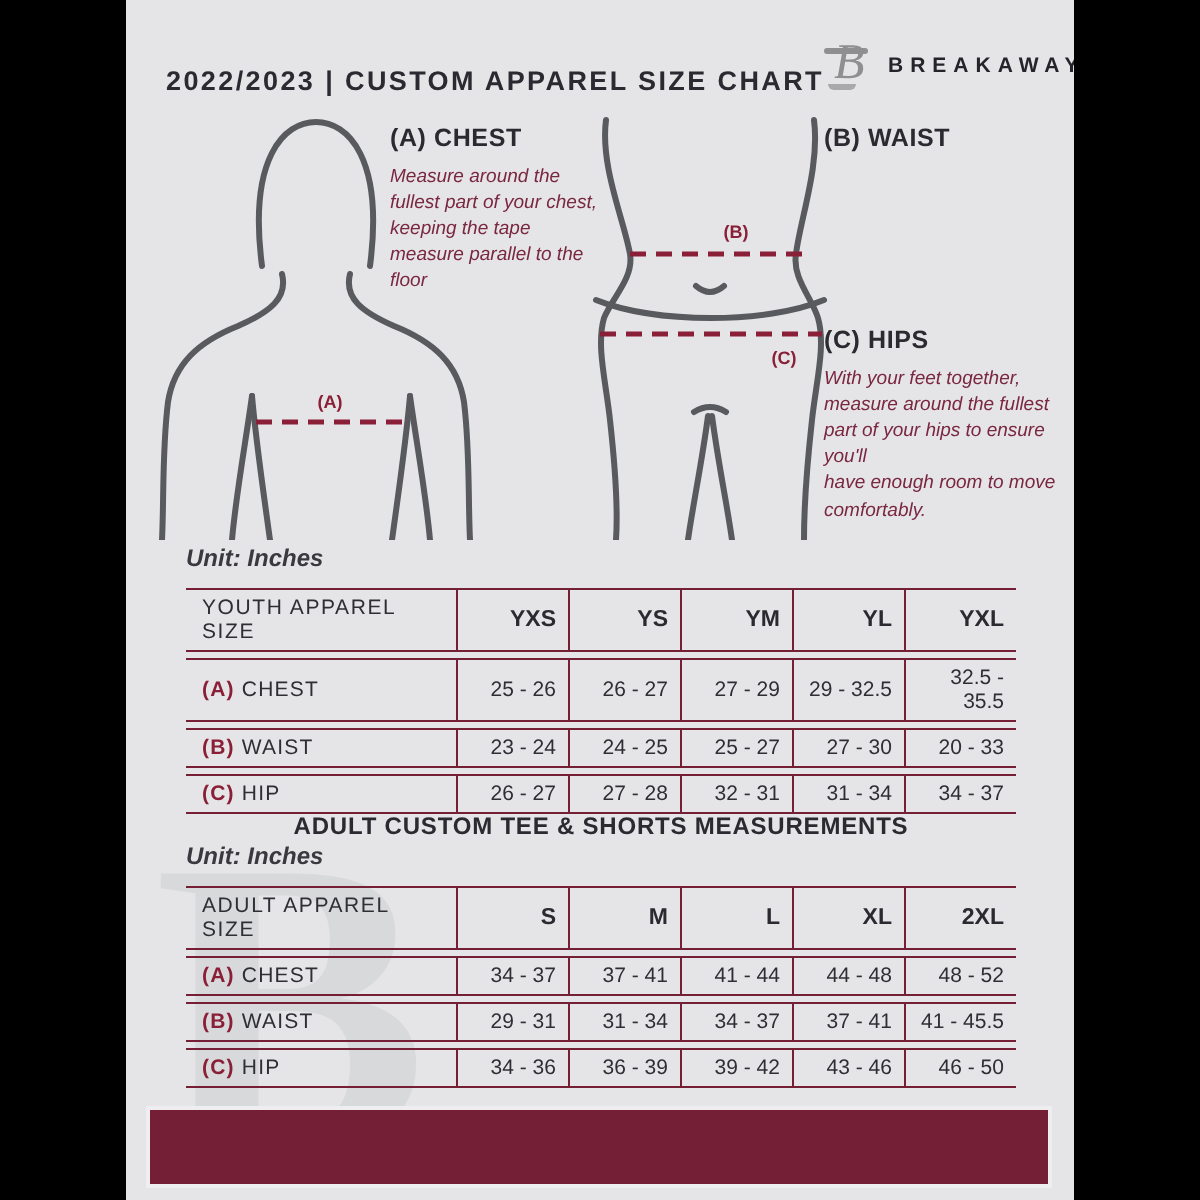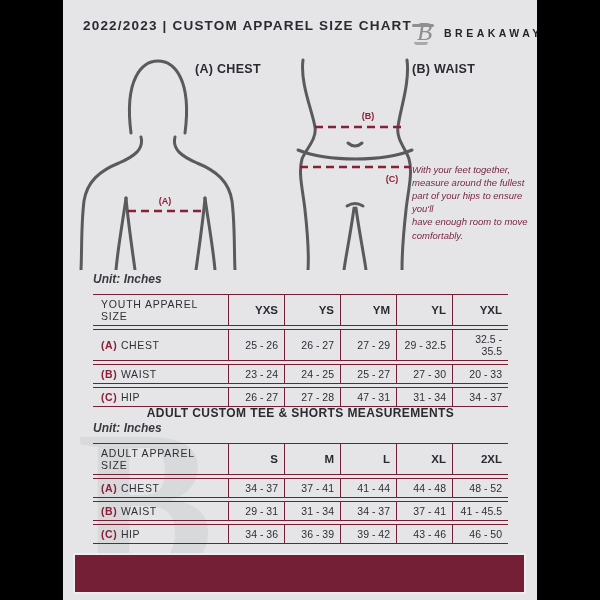--- a/index.html
+++ b/index.html
@@ -11,21 +11,21 @@
     --watermark:#d8d9db;
   }
   *{margin:0;padding:0;box-sizing:border-box;}
   html,body{width:600px;height:600px;background:#000;overflow:hidden;}
   body{font-family:"Liberation Sans",sans-serif;}
   .page{
     position:relative;width:474px;height:600px;margin:0 auto;
     background:var(--bg);overflow:hidden;
   }
   
-  .header{position:absolute;top:18px;left:20px;right:14px;display:flex;justify-content:space-between;align-items:flex-start;}
+  .header{position:absolute;top:18px;left:20px;right:14px;display:flex;justify-content:space-between;align-items:flex-end;}
   .doc-title{font-size:13.5px;font-weight:bold;letter-spacing:1.2px;color:var(--ink);white-space:nowrap;}
   .brand{display:flex;align-items:center;gap:6px;}
   .brand-name{font-size:10.5px;font-weight:bold;letter-spacing:3.5px;color:#25242a;}
   .logo-b{position:relative;width:26px;height:30px;}
   .logo-b .bchar{font-family:"Liberation Serif",serif;font-style:italic;font-size:25px;color:#8f8f92;position:absolute;left:5px;top:0px;}
   .logo-b .bbar{position:absolute;left:0;top:6px;width:22px;height:2.5px;background:#8f8f92;border-radius:2px;}
   .logo-b .bhook{position:absolute;left:2px;top:24px;width:14px;height:3px;background:#a9a9ac;border-radius:0 0 6px 6px;}
   
   .fig{position:absolute;top:55px;}
   .fig-left{left:10px;}
@@ -114,25 +114,27 @@
     <path class="outline" d="M 66 153 C 63 176 58 200 56 215"></path>
     <path class="outline" d="M 68 153 C 71 176 76 200 78 215"></path>
     <path class="dash" d="M 27 72 L 114 72"></path>
     <text class="figlabel" x="80" y="64" text-anchor="middle">(B)</text>
     <path class="dash" d="M 12 112 L 123 112"></path>
     <text class="figlabel" x="104" y="127" text-anchor="middle">(C)</text>
   </svg>
 
   <div class="desc desc-chest">
     <h3>(A) CHEST</h3>
+    <p>Measure around the fullest part of your chest, keeping the tape measure parallel to the floor</p>
   </div>
   <div class="desc desc-waist">
     <h3>(B) WAIST</h3>
   </div>
   <div class="desc desc-hips">
+    <h3>(C) HIPS</h3>
     <p>With your feet together, measure around the fullest part of your hips to ensure you'll
 have enough room to move comfortably.</p>
   </div>
 
   <div class="watermark">B</div>
 
   <section class="size-section youth">
     <div class="unit">Unit: Inches</div>
     <table>
       <thead>
@@ -159,21 +161,21 @@
             <td>23 - 24</td>
             <td>24 - 25</td>
             <td>25 - 27</td>
             <td>27 - 30</td>
             <td>20 - 33</td>
           </tr>
           <tr>
             <td><span class="prefix">(C) </span><span>HIP</span></td>
             <td>26 - 27</td>
             <td>27 - 28</td>
-            <td>47 - 31</td>
+            <td>32 - 31</td>
             <td>31 - 34</td>
             <td>34 - 37</td>
           </tr>
         </tbody>
     </table>
   </section>
 
   <section class="size-section adult">
     <h2>ADULT CUSTOM TEE &amp; SHORTS MEASUREMENTS</h2>
     <div class="unit">Unit: Inches</div>

